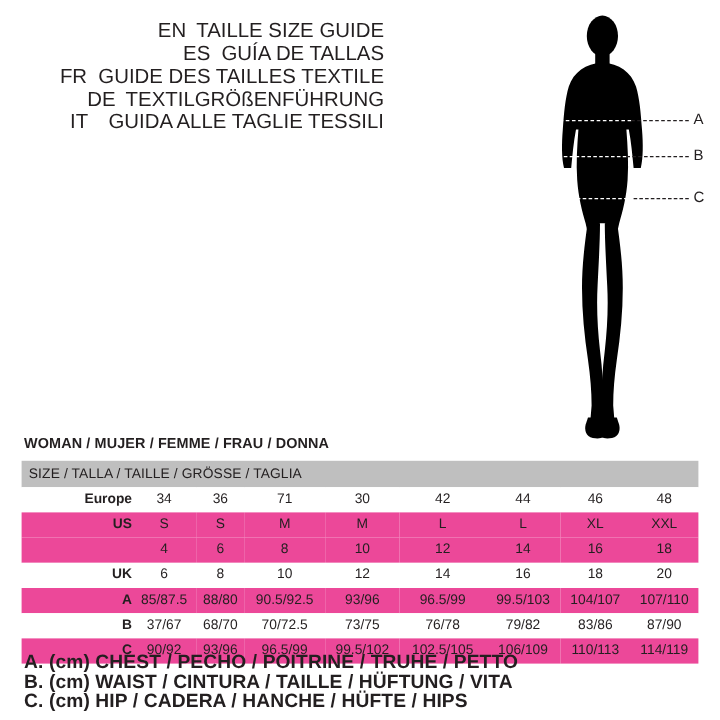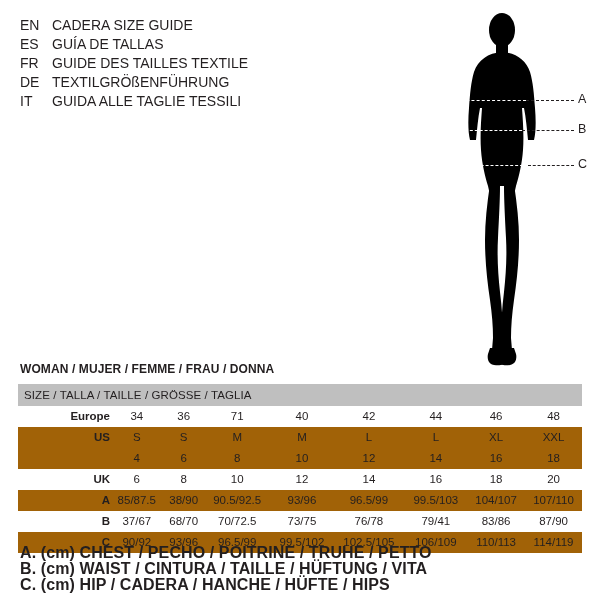--- a/index.html
+++ b/index.html
@@ -25,21 +25,22 @@
   .lang-block {
     position: absolute;
     left: 20px;
     top: 16px;
     width: 300px;
   }
   .lang-row {
     display: flex;
     align-items: baseline;
     line-height: 19px;
-    font-size: 14px;
+    font-size: 17px;
+    justify-content: flex-end;
   }
   .lang-code {
     width: 32px;
     flex: 0 0 32px;
     color: #231f20;
   }
   .lang-text {
     color: #231f20;
     white-space: nowrap;
   }
@@ -110,21 +111,21 @@
   tr.head td {
     background: #bfbfbf;
     font-weight: normal;
     text-align: left;
     padding-left: 6px;
     font-size: 11.5px;
     letter-spacing: 0.1px;
     height: 18px;
   }
   tr.shade td {
-    background: #a16207;
+    background: #ec4899;
     margin-left: 46px;
   }
   tr.plain td {
     background: #ffffff;
   }
 
   
   .notes {
     position: absolute;
     left: 20px;
@@ -140,21 +141,21 @@
   }
 </style>
 </head>
 <body>
 
 <div class="page">
 
   <div class="lang-block">
     <div class="lang-row">
       <span class="lang-code">EN</span>
-      <span class="lang-text">CADERA SIZE GUIDE</span>
+      <span class="lang-text">TAILLE SIZE GUIDE</span>
     </div>
     <div class="lang-row">
       <span class="lang-code">ES</span>
       <span class="lang-text">GUÍA DE TALLAS</span>
     </div>
     <div class="lang-row">
       <span class="lang-code">FR</span>
       <span class="lang-text">GUIDE DES TAILLES TEXTILE</span>
     </div>
     <div class="lang-row">
@@ -247,21 +248,21 @@
     <table class="size-table">
       <tbody>
           <tr class="head">
         <td colspan="9">SIZE / TALLA / TAILLE / GRÖSSE / TAGLIA</td>
       </tr>
       <tr class="plain">
         <td class="rowlabel">Europe</td>
         <td>34</td>
         <td>36</td>
         <td>71</td>
-        <td>40</td>
+        <td>30</td>
         <td>42</td>
         <td>44</td>
         <td>46</td>
         <td>48</td>
       </tr>
       <tr class="shade">
         <td class="rowlabel">US</td>
         <td>S</td>
         <td>S</td>
         <td>M</td>
@@ -289,36 +290,36 @@
         <td>10</td>
         <td>12</td>
         <td>14</td>
         <td>16</td>
         <td>18</td>
         <td>20</td>
       </tr>
       <tr class="shade">
         <td class="rowlabel">A</td>
         <td>85/87.5</td>
-        <td>38/90</td>
+        <td>88/80</td>
         <td>90.5/92.5</td>
         <td>93/96</td>
         <td>96.5/99</td>
         <td>99.5/103</td>
         <td>104/107</td>
         <td>107/110</td>
       </tr>
       <tr class="plain">
         <td class="rowlabel">B</td>
         <td>37/67</td>
         <td>68/70</td>
         <td>70/72.5</td>
         <td>73/75</td>
         <td>76/78</td>
-        <td>79/41</td>
+        <td>79/82</td>
         <td>83/86</td>
         <td>87/90</td>
       </tr>
       <tr class="shade">
         <td class="rowlabel">C</td>
         <td>90/92</td>
         <td>93/96</td>
         <td>96.5/99</td>
         <td>99.5/102</td>
         <td>102.5/105</td>

